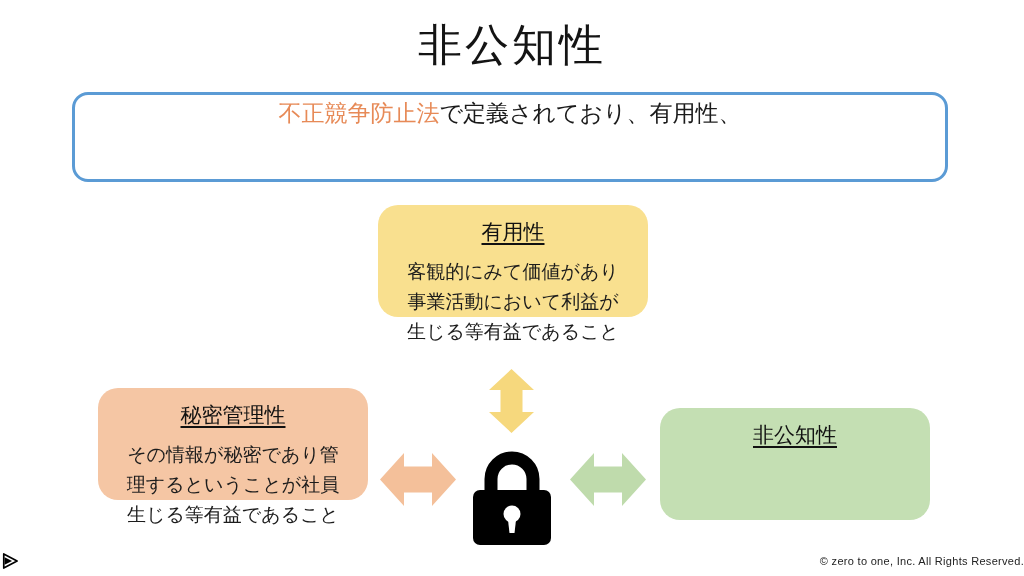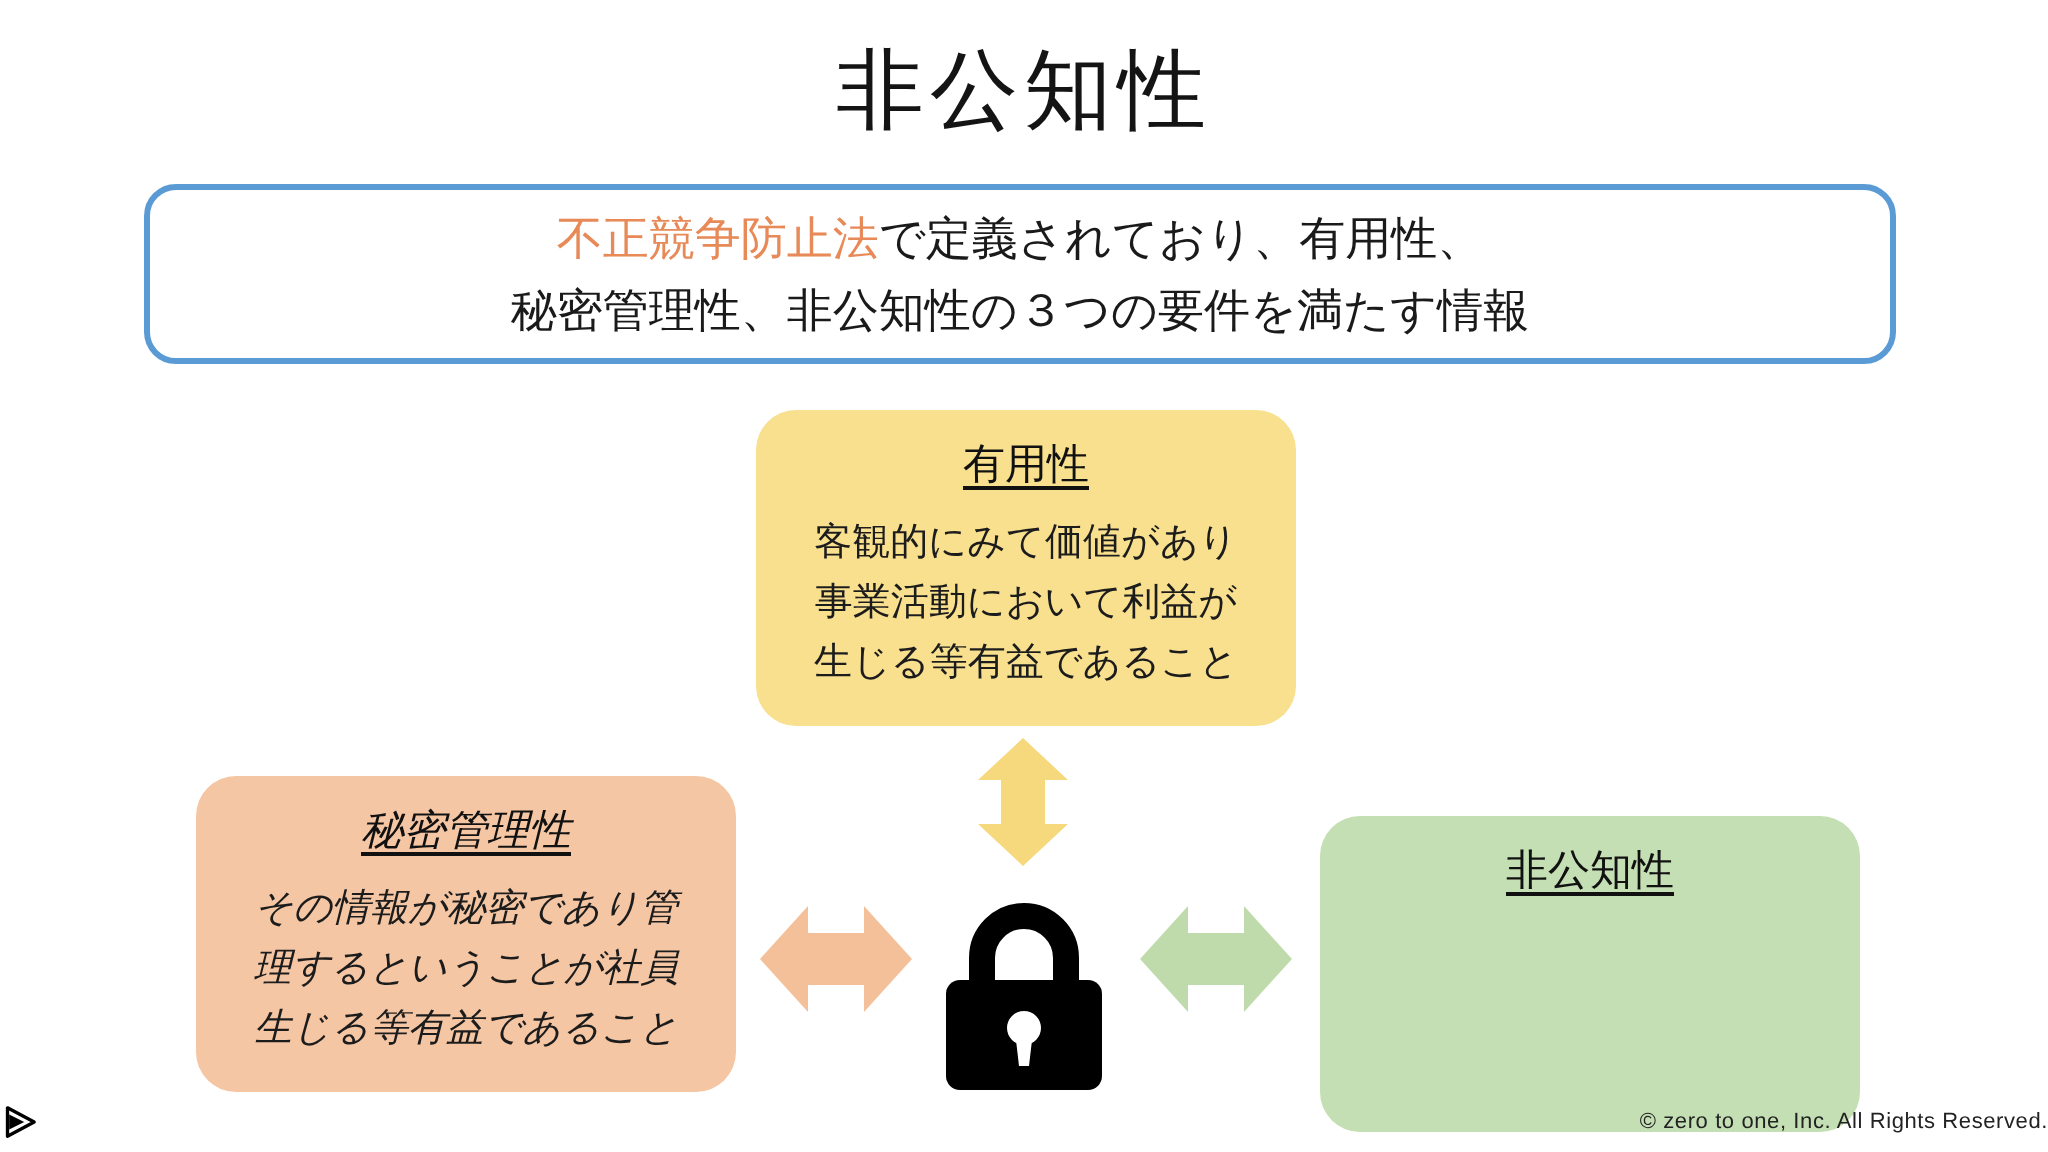--- a/index.html
+++ b/index.html
@@ -32,32 +32,32 @@
     position: absolute;
     left: 72px;
     top: 92px;
     width: 876px;
     height: 90px;
     border: 3px solid;
     border-radius: 16px;
     background: #ffffff;
     display: flex;
     flex-direction: column;
-    justify-content: center;
+    justify-content: space-between;
     align-items: center;
     font-size: 23px;
     line-height: 36px;
     color: #1a1a1a;
     text-align: center;
   }
 
   .card {
     position: absolute;
     width: 270px;
-    height: 158px;
+    height: 112px;
     border-radius: 20px;
     text-align: center;
   }
   .card-title {
     margin-top: 13px;
     font-size: 21px;
     font-weight: 500;
     color: #111111;
     text-decoration: underline;
     text-decoration-thickness: 1.5px;
@@ -96,31 +96,30 @@
 <body>
 
 <div class="stage">
 
   <div class="page-title">非公知性</div>
 
   <div class="def-box" style="border-color: rgb(91, 155, 213);">
     <div>
       <span style="color: rgb(231, 138, 87);">不正競争防止法</span><span>で定義されており、有用性、</span>
     </div>
-    <div>秘密管理性、非公知性の３つの要件を満たす情報</div>
   </div>
 
   <div class="card card-usefulness" style="background-color: rgb(249, 224, 143);">
     <div class="card-title">有用性</div>
     <div class="card-body">客観的にみて価値があり
 事業活動において利益が
 生じる等有益であること</div>
   </div>
 
-  <div class="card card-secrecy" style="background-color: rgb(245, 198, 164); font-style: italic;">
+  <div class="card card-secrecy" style="background-color: rgb(245, 198, 164);">
     <div class="card-title">秘密管理性</div>
     <div class="card-body">その情報が秘密であり管
 理するということが社員
 生じる等有益であること</div>
   </div>
 
   <div class="card card-nonpublic" style="background-color: rgb(196, 223, 179);">
     <div class="card-title">非公知性</div>
   </div>
 

